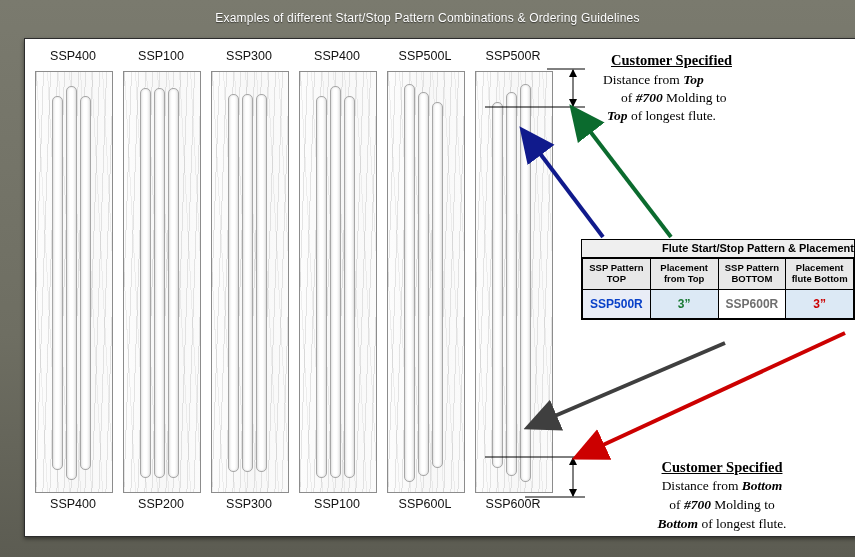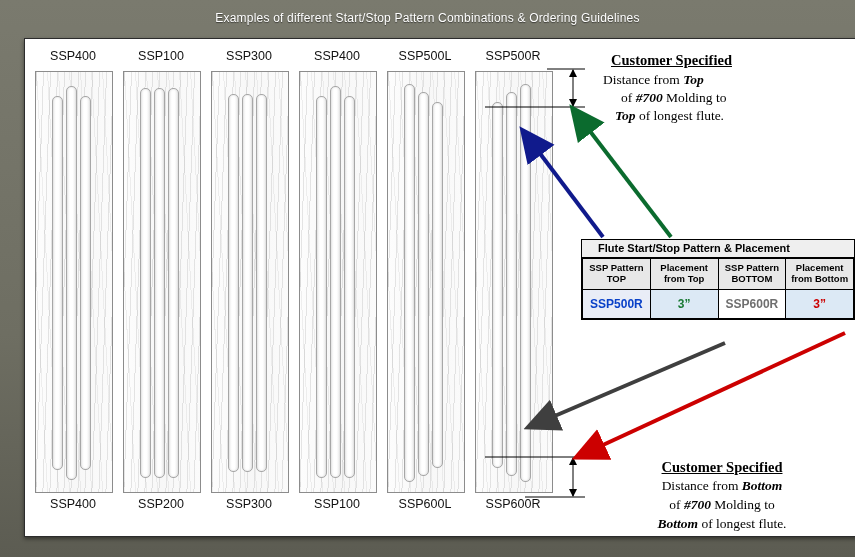--- a/index.html
+++ b/index.html
@@ -128,21 +128,21 @@
   .tbl {
     position: absolute;
     left: 556px;
     top: 200px;
     width: 272px;
     border: 1px solid #000;
     background: #ffffff;
     font-size: 10px;
   }
   .tbl .tbl-title {
-    text-align: left;
+    text-align: right;
     font-weight: bold;
     font-size: 11px;
     padding: 2px 0 3px 16px;
     border-bottom: 1px solid #000;
     background: #efefef;
     color: #000;
   }
   .tbl table {
     border-collapse: collapse;
     width: 100%;
@@ -291,21 +291,21 @@
     </svg>
 
     <div class="cust-top">
       <span class="hdr">Customer Specified</span>
       <span style="display:block; margin-left:0;">
         <span>Distance from </span><b class="i">Top</b>
       </span>
       <span style="display:block; margin-left:18px;">
         <span>of </span><b class="i">#700</b><span> Molding to</span>
       </span>
-      <span style="display:block; margin-left:12px;">
+      <span style="display:block; margin-left:4px;">
         <b class="i">Top</b><span> of longest flute.</span>
       </span>
     </div>
 
     <div class="cust-bottom">
       <span class="hdr">Customer Specified</span>
       <span style="display:block;">
         <span>Distance from </span><b class="i">Bottom</b>
       </span>
       <span style="display:block;">
@@ -328,21 +328,21 @@
             <th>
               <span>Placement</span><br>
               <span>from Top</span>
             </th>
             <th>
               <span>SSP Pattern</span><br>
               <span>BOTTOM</span>
             </th>
             <th>
               <span>Placement</span><br>
-              <span>from Bottom</span>
+              <span>flute Bottom</span>
             </th>
           </tr>
         </thead>
         <tbody>
           <tr>
             <td class="c1">SSP500R</td>
             <td class="c2">3”</td>
             <td class="c3">SSP600R</td>
             <td class="c4">3”</td>
           </tr>

